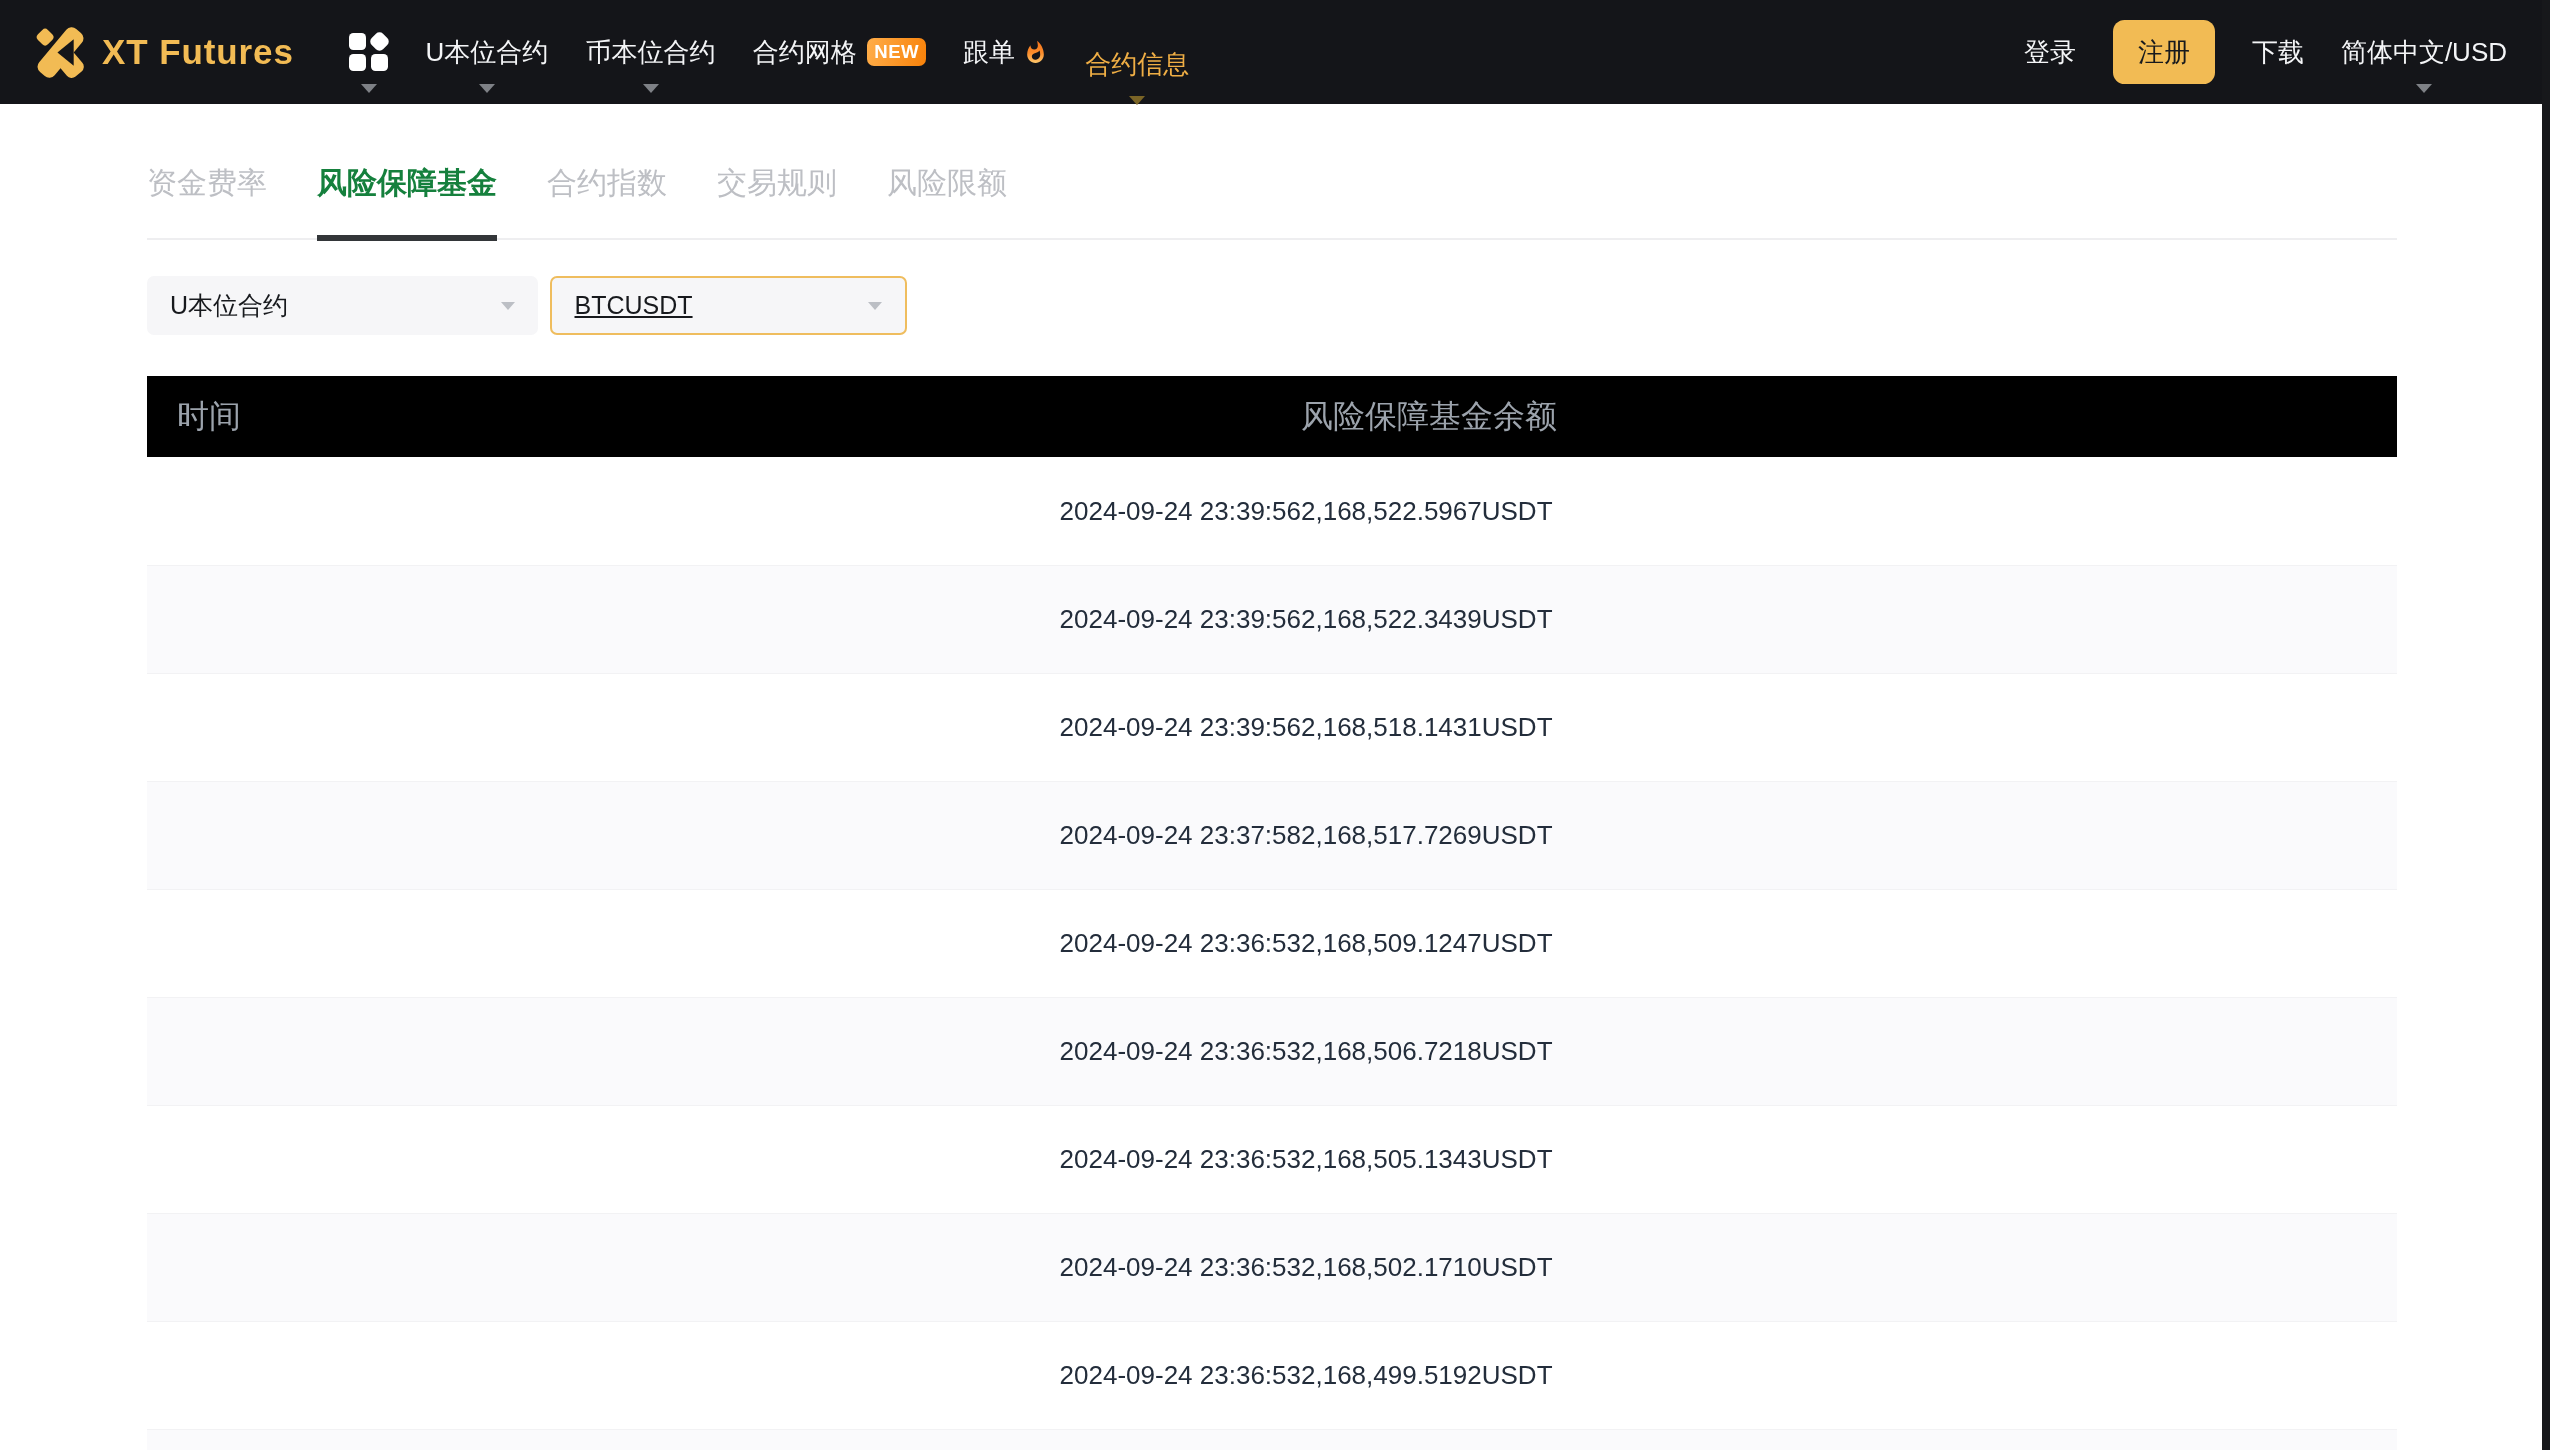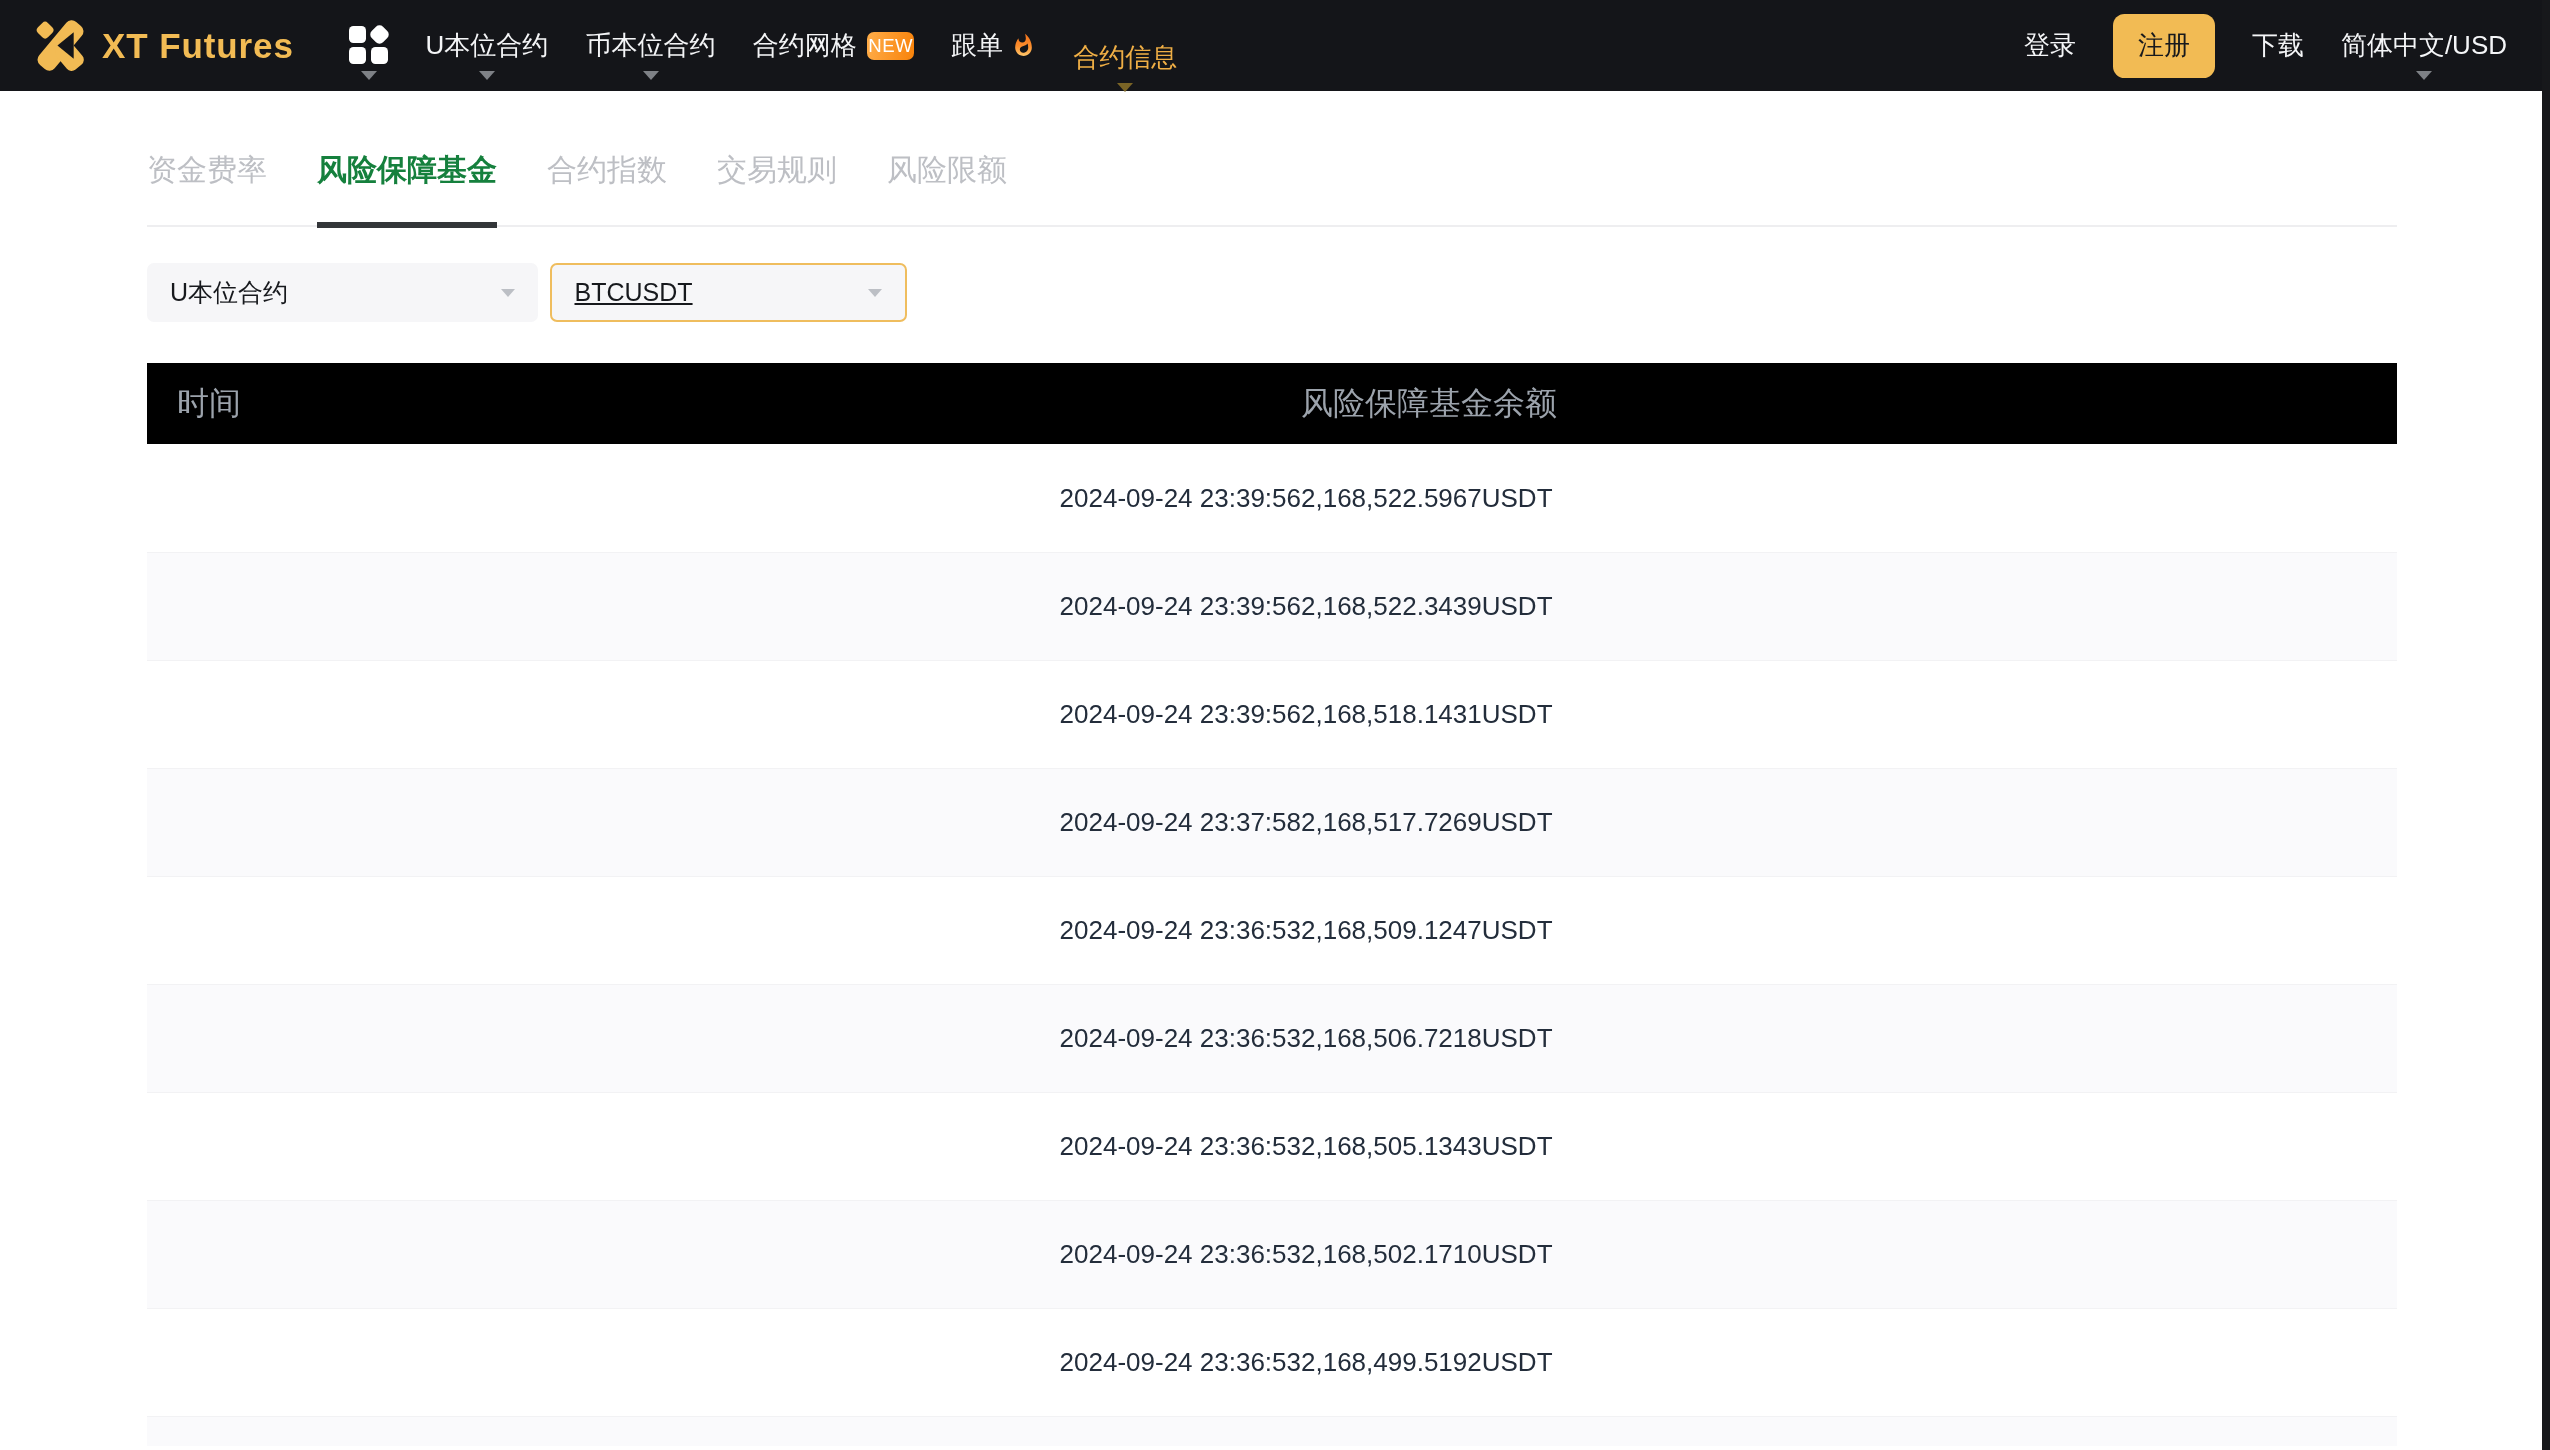--- a/index.html
+++ b/index.html
@@ -1,39 +1,39 @@
 <!DOCTYPE html>
 <html style="--nav-bg: #141519; --brand-gold: #F2BB54; --active-gold: #EFAE45; --select-border: #EFBD5E; --badge-start: #FFAD49; --badge-end: #F8820A;font-size:14px"><head>
 <meta charset="utf-8">
 <style>
   * { box-sizing: border-box; margin: 0; padding: 0; }
   html, body { width: 2550px; height: 1450px; overflow: hidden; background: #fff;
     font-family: "Liberation Sans", "DejaVu Sans", sans-serif; }
 
   
-  .topnav { height: 91px; background: var(--nav-bg, #141519); display: flex;
+  .topnav { height: 104px; background: var(--nav-bg, #141519); display: flex;
     align-items: center; justify-content: space-between; padding: 0 43px 0 35px; }
   .nav-left, .nav-right { display: flex; align-items: center; height: 100%; }
   .logo { display: flex; align-items: center; gap: 16px; margin-right: 37px; cursor: pointer; }
   .logo svg { width: 51px; height: 53px; display: block; }
   .logo-text { font-size: 35px; font-weight: 700; color: var(--brand-gold, #F2BB54); letter-spacing: 0.9px; white-space: nowrap; }
   .nav-item { position: relative; height: 100%; display: flex; align-items: center;
     margin: 0 18.6px; color: #F4F5F7; font-size: 26px; font-weight: 500; cursor: pointer; white-space: nowrap; }
   .nav-item.active { color: var(--active-gold, #EFAE45); margin-top: 12px; }
   .caret-down { position: absolute; bottom: 11.5px; left: 50%; transform: translateX(-50%);
     width: 0; height: 0; border-left: 8px solid transparent; border-right: 8px solid transparent;
     border-top: 9.7px solid #7E8186; }
   .nav-item.active .caret-down { border-top-color: #7A6426; }
   .apps-icon { width: 39px; height: 39px; display: grid; grid-template-columns: 17px 17px;
     grid-template-rows: 17px 17px; gap: 4.4px; }
   .apps-icon i { background: #fff; border-radius: 4.4px; display: block; }
   .apps-icon i.diamond { transform: rotate(45deg) scale(.94); border-radius: 5.3px; }
-  .badge { margin-left: 10.6px; height: 28px; padding: 0 1px; display: flex; align-items: center;
+  .badge { margin-left: 10.6px; height: 28px; padding: 0 7px; display: flex; align-items: center;
     border-radius: 7px; background: linear-gradient(100deg, var(--badge-start,#FFAD49), var(--badge-end,#F8820A));
-    color: #fff; font-size: 18.6px; font-weight: 400; letter-spacing: 0.4px; }
+    color: #fff; font-size: 18.6px; font-weight: 700; letter-spacing: 0.4px; }
   .flame { margin-left: 8px; width: 25px; height: 29px; }
   .nav-right { gap: 37px; }
   .nav-link { color: #F4F5F7; font-size: 26px; font-weight: 500; cursor: pointer; white-space: nowrap; }
   .register-btn { background: var(--brand-gold, #F2BB54); color: #17191D; font-size: 26px; font-weight: 500;
     height: 64px; padding: 0 25px; border-radius: 11.5px; border: none; display: flex; align-items: center; cursor: pointer; }
   .locale { position: relative; height: 100%; display: flex; align-items: center; }
 
   
   .container { width: 2250px; margin-left: 147px; }
   .tabs { display: flex; gap: 50px; padding-top: 59px; border-bottom: 2.7px solid #EEEEF0; }

